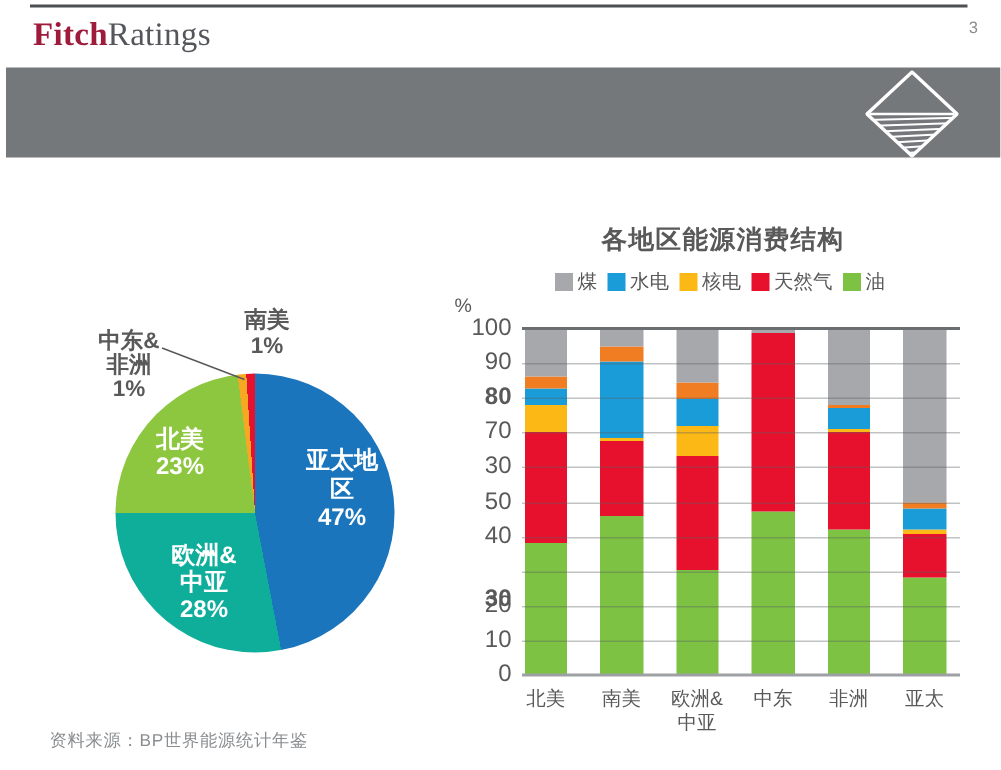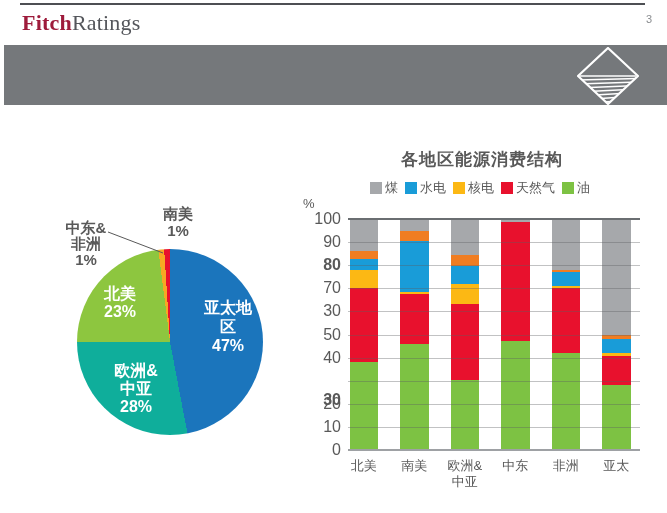--- a/index.html
+++ b/index.html
@@ -219,14 +219,15 @@
         <div>中东</div>
       </div>
       <div class="x-label" style="left: 565.75px;">
         <div>非洲</div>
       </div>
       <div class="x-label" style="left: 616.25px;">
         <div>亚太</div>
       </div>
     </div>
 
+  <div class="footer-source">资料来源：BP世界能源统计年鉴</div>
 
 </div>
 
 </body></html>

